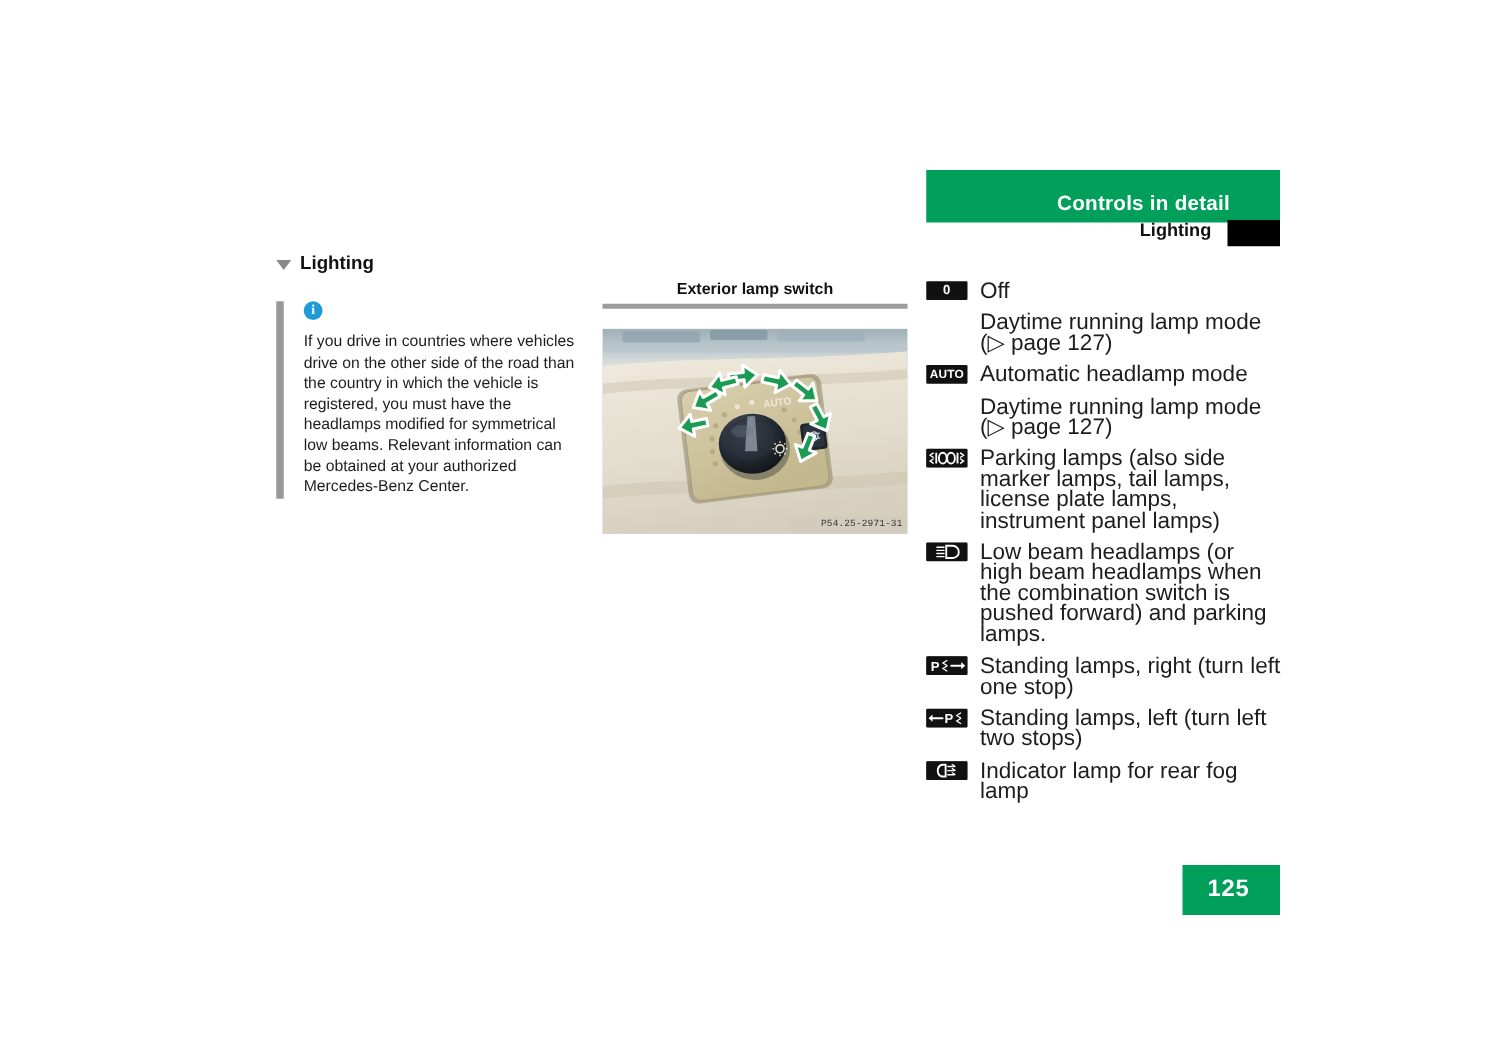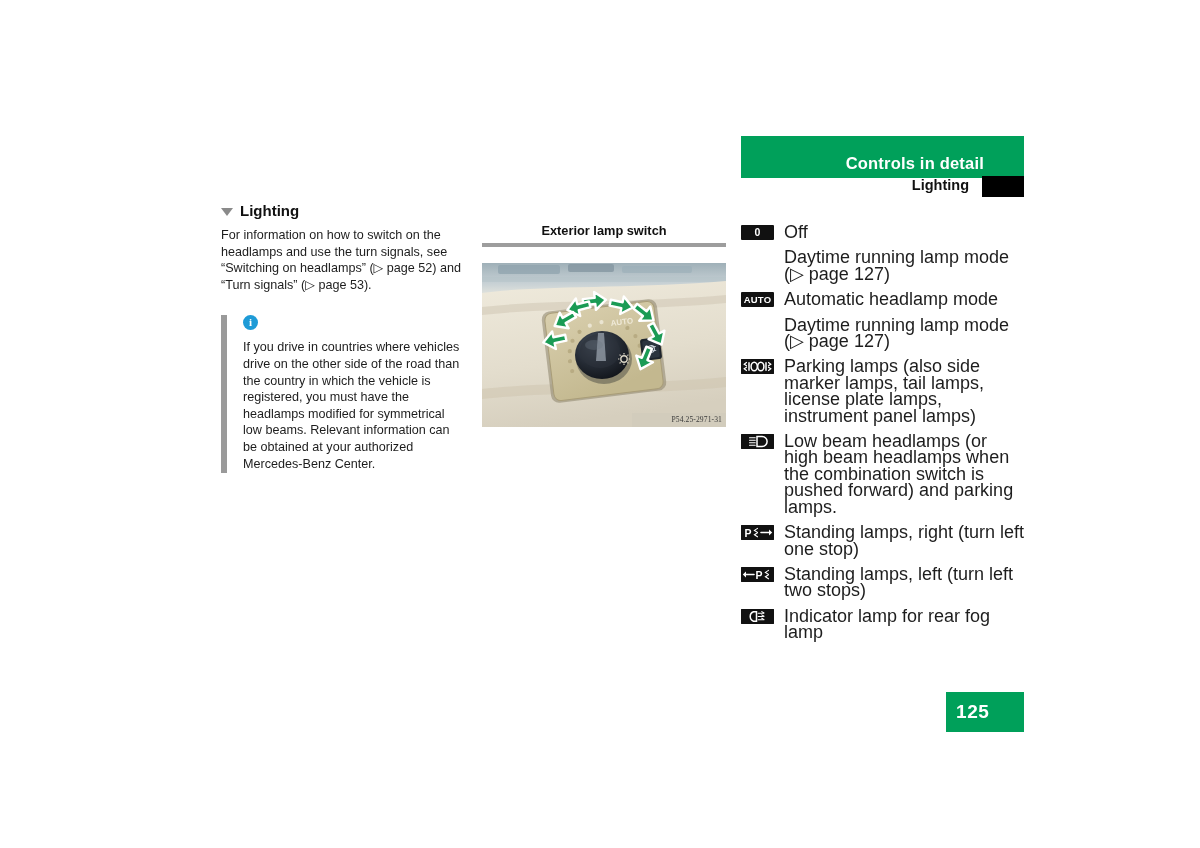--- a/index.html
+++ b/index.html
@@ -162,21 +162,21 @@
     overflow: hidden;
     background: #c9cfd2;
   }
   .fig-caption {
     position: absolute;
     right: 4px;
     bottom: 3px;
     font-size: 7.6px;
     color: #3a3a3a;
     letter-spacing: 0.1px;
-    font-family: Liberation Serif, serif;
+    font-family: Liberation Mono, monospace;
   }
 
   
   .lamp-row {
     display: flex;
     align-items: flex-start;
     margin-bottom: 9px;
   }
   .lamp-badge {
     flex: 0 0 auto;
@@ -221,21 +221,21 @@
     top: 683px;
     width: 78px;
     height: 40px;
     background: #00A05A;
   }
   .page-num-text {
     color: #ffffff;
     font-size: 19px;
     font-weight: bold;
     line-height: 40px;
-    padding-left: 10px;
+    padding-left: 20px;
     letter-spacing: 0.6px;
     display: block;
   }
 </style>
 </head>
 <body>
 
 <div class="page">
 
   <div class="header-band">
@@ -244,21 +244,20 @@
   <div class="header-sub">
     <div class="header-sub-text">Lighting</div>
     <div class="header-sub-square"></div>
   </div>
 
   <div class="col-left">
     <h2 class="sec-head">
       <span class="tri-down"></span>
       <span>Lighting</span>
     </h2>
-    <p class="body-text">For information on how to switch on the headlamps and use the turn signals, see “Switching on headlamps” (▷ page 52) and “Turn signals” (▷ page 53).</p>
 
     <div class="info-box">
       <div class="info-rule"></div>
       <div class="info-icon">i</div>
       <p class="body-text">If you drive in countries where vehicles drive on the other side of the road than the country in which the vehicle is registered, you must have the headlamps modified for symmetrical low beams. Relevant information can be obtained at your authorized Mercedes-Benz Center.</p>
     </div>
   </div>
 
   <div class="col-mid">
     <h3 class="sub-head">Exterior lamp switch</h3>

